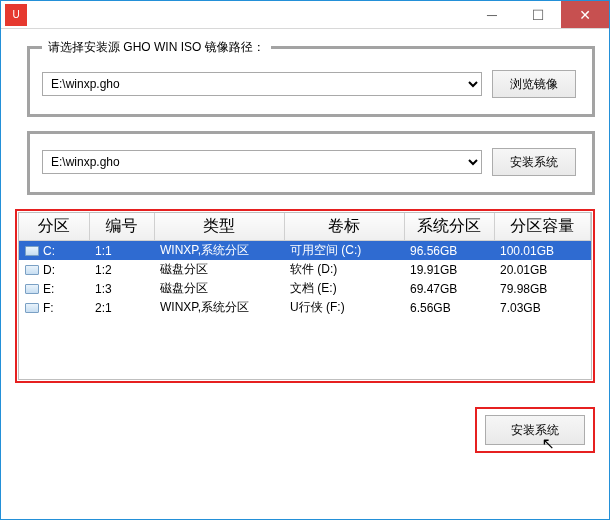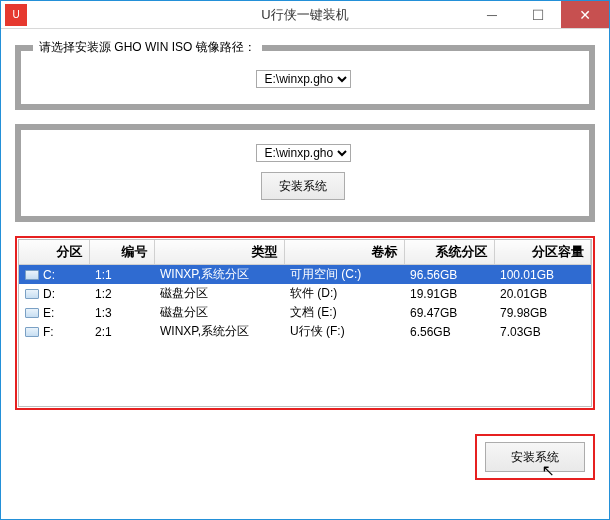--- a/index.html
+++ b/index.html
@@ -51,34 +51,33 @@
   }
   .win-btn.close {
     background: #c75050;
     color: #fff;
     width: 48px;
   }
   .content {
     padding: 10px 14px 14px 14px;
   }
   fieldset {
-    border: 6px solid #a3a3a3;
-    margin: 0 0 14px 0;
+    border: 3px solid #a3a3a3;
+    margin: 0 0 14px 12px;
     padding: 14px 16px 16px 12px;
   }
   legend {
     padding: 0 6px;
     color: #000;
     font-size: 12px;
   }
   .row {
     display: flex;
     align-items: center;
     gap: 10px;
-    flex-direction: column;
   }
   select.combo {
     flex: 1;
     height: 24px;
     border: 1px solid #a9a9a9;
     background: #fff;
     font-family: inherit;
     font-size: 12px;
     padding-left: 4px;
   }
@@ -104,25 +103,25 @@
   }
   table {
     width: 100%;
     border-collapse: collapse;
     table-layout: fixed;
   }
   thead th {
     background: linear-gradient(#fdfdfd,#efefef);
     border-right: 1px solid #d0d0d0;
     border-bottom: 1px solid #d0d0d0;
-    text-align: right;
+    text-align: center;
     padding: 3px 6px;
-    font-weight: bold;
-    color: #000;
-    font-size: 13px;
+    font-weight: normal;
+    color: #000;
+    font-size: 16px;
   }
   tbody td {
     padding: 1px 6px;
     font-size: 12px;
     color: #000;
     white-space: nowrap;
     overflow: hidden;
   }
   tbody tr.selected td {
     background: #2f6bd1;
@@ -166,36 +165,36 @@
   .col-free { width: 90px; }
   .col-cap  { width: auto; }
 </style>
 </head>
 <body>
 
 <div class="titlebar">
   <div class="titlebar-icon">
     <span>U</span>
   </div>
-  <div class="titlebar-title">U行侠一键装机</div>
   <div class="win-controls">
     <div class="win-btn">─</div>
     <div class="win-btn">☐</div>
     <div class="win-btn close">✕</div>
   </div>
 </div>
 
 <div class="content">
 
   <fieldset>
     <legend>请选择安装源 GHO WIN ISO 镜像路径：</legend>
     <div class="row">
       <select class="combo">
         <option>E:\winxp.gho</option>
       </select>
+      <button class="action">浏览镜像</button>
     </div>
   </fieldset>
 
   <fieldset>
     <div class="row">
       <select class="combo">
         <option>E:\winxp.gho</option>
       </select>
       <button class="action">安装系统</button>
     </div>

